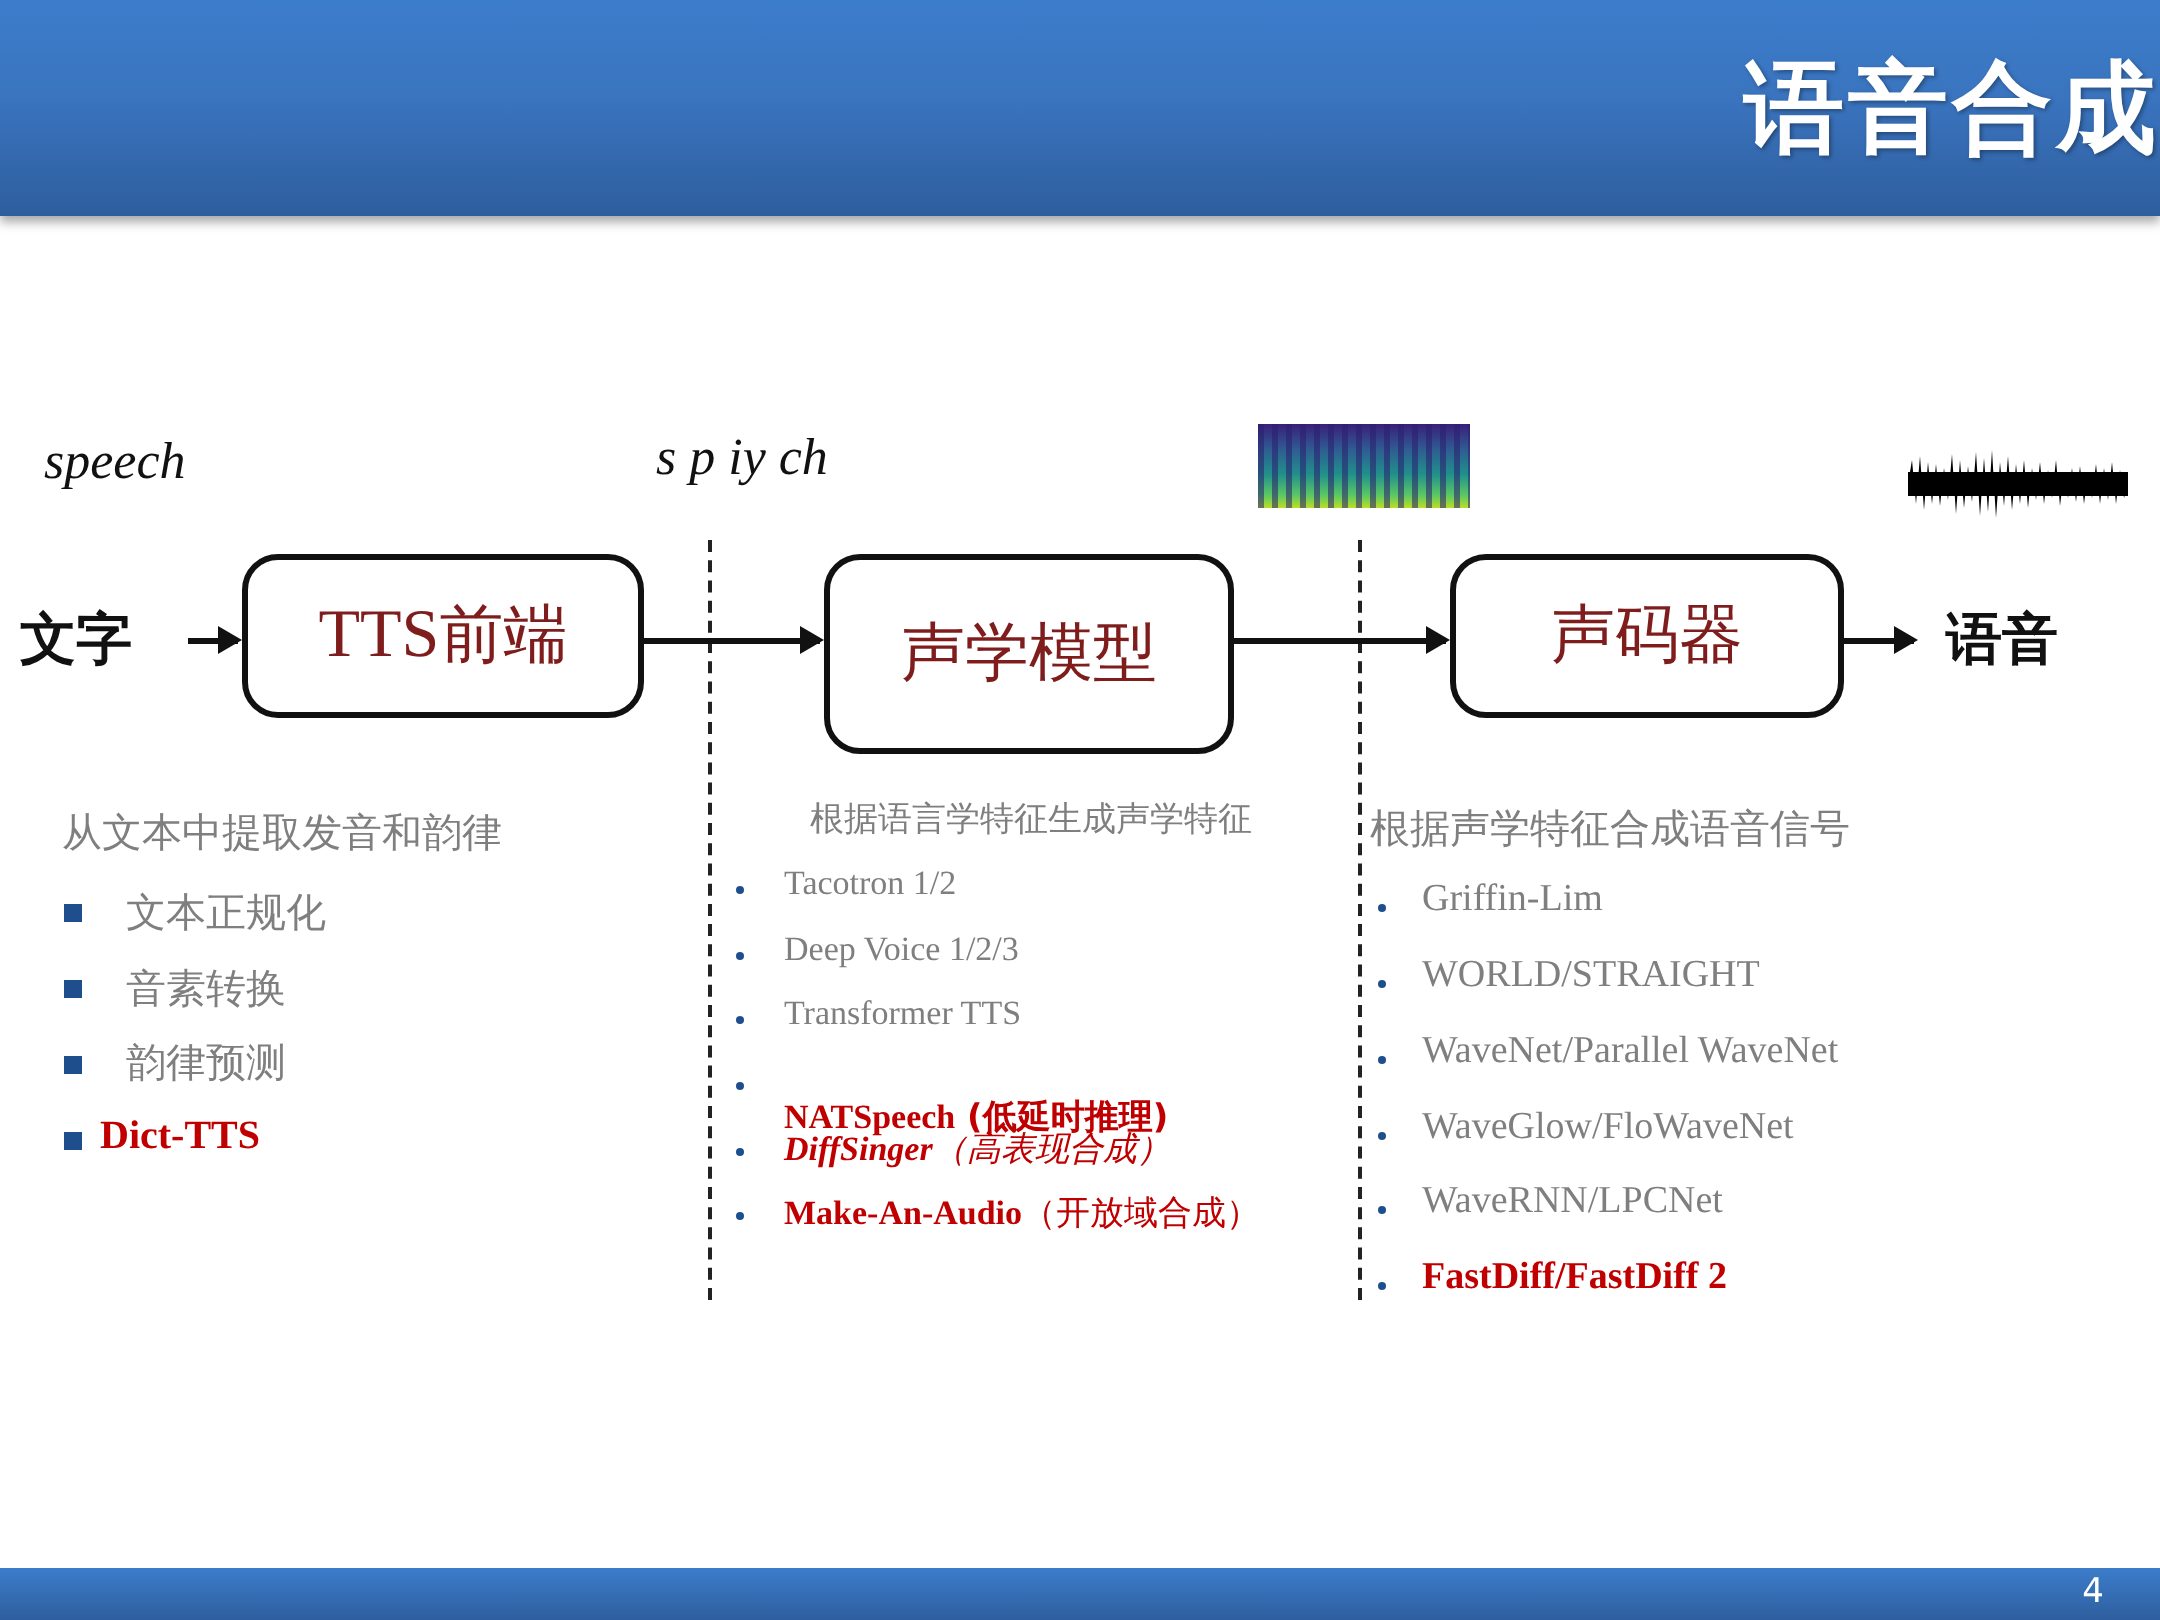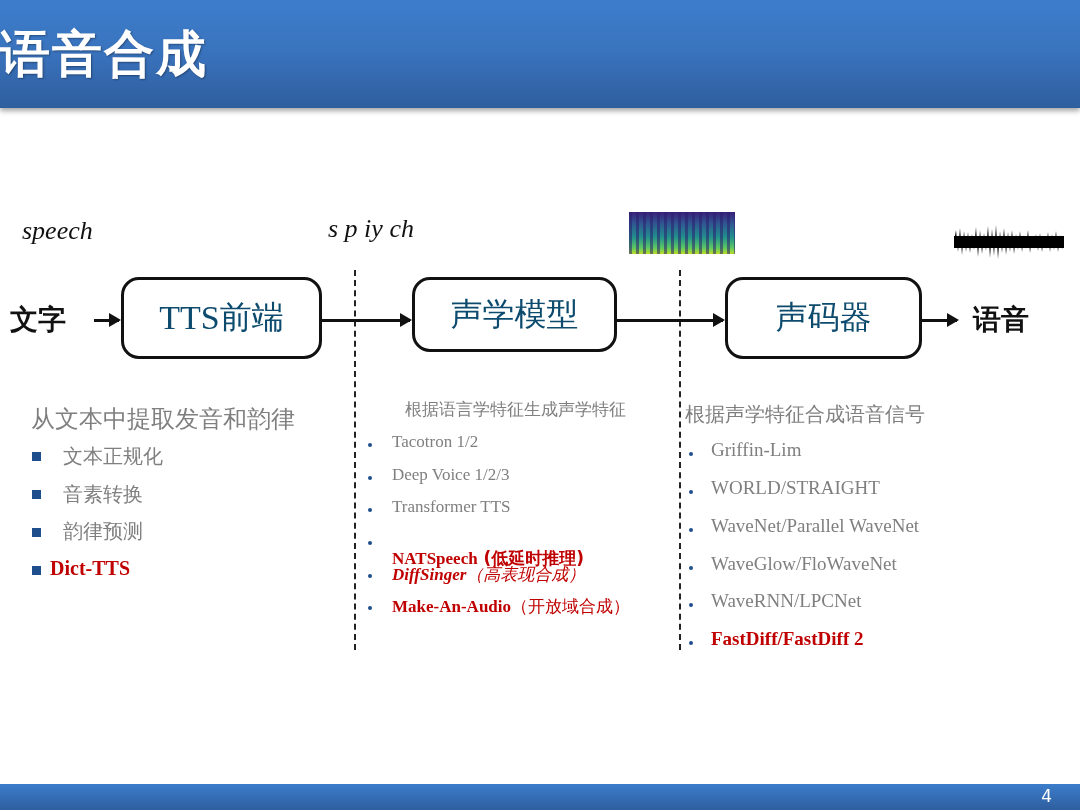--- a/index.html
+++ b/index.html
@@ -1,31 +1,31 @@
 <!DOCTYPE html>
 <html><head>
 <meta charset="utf-8">
 <style>
   html, body { margin: 0; padding: 0; }
   body { width: 1080px; height: 810px; position: relative; background: #ffffff; overflow: hidden;
          font-family: "Liberation Serif", "DejaVu Serif", serif; }
   .header { position: absolute; left: 0; top: 0; width: 1080px; height: 108px;
             background: linear-gradient(to bottom, #3c7dcb 0%, #3a74bf 45%, #2e5e9e 100%);
             box-shadow: 0 3px 5px rgba(0,0,0,0.35); }
-  .title { position: absolute; left: 0; top: 24px; width: 1080px; text-align: left;
+  .title { position: absolute; left: 0; top: 24px; width: 1080px; text-align: right;
            color: #ffffff; font-family: "DejaVu Sans", sans-serif; font-size: 50px; font-weight: bold;
            letter-spacing: 2px; text-shadow: 1px 1px 2px rgba(0,0,0,0.35); line-height: 60px; }
   .footer { position: absolute; left: 0; top: 784px; width: 1080px; height: 26px;
             background: linear-gradient(to bottom, #3c7dcb, #2e5e9e); }
   .page-num { position: absolute; right: 28px; top: 2px; color: #ffffff;
               font-family: "DejaVu Sans", sans-serif; font-size: 17px; }
   .italic-label { position: absolute; font-style: italic; font-size: 26px; color: #111; }
   .box { position: absolute; border: 3px solid #111; border-radius: 18px; background: #fff;
          display: flex; align-items: center; justify-content: center; box-sizing: border-box; }
-  .box span { font-size: 34px; color: #0c4a6e; }
+  .box span { font-size: 34px; color: #7f1d1d; }
   .box .cjk { font-family: "DejaVu Sans", sans-serif; font-size: 32px; }
   .side-label { position: absolute; font-family: "DejaVu Sans", sans-serif; font-size: 28px; font-weight: bold; color: #111; }
   .arrow { position: absolute; height: 3px; background: #111; }
   .arrow::after { content: ""; position: absolute; right: -2px; top: -6px; border-left: 12px solid #111;
                   border-top: 7px solid transparent; border-bottom: 7px solid transparent; }
   .dash { position: absolute; width: 0; border-left: 2px dashed #222; }
   .spectrogram { position: absolute; left: 629px; top: 212px; width: 106px; height: 42px;
                  background:
                    repeating-linear-gradient(90deg, rgba(40,30,110,0.55) 0 3px, rgba(0,0,0,0) 3px 7px),
                    linear-gradient(to bottom, #3b1f7a 0%, #2f5b92 30%, #21908c 60%, #5cc863 85%, #b9de28 100%); }
@@ -59,34 +59,34 @@
 <div class="side-label" style="left:10px; top:301px;">文字</div>
 <div class="arrow" style="left:94px; top:319px; width:25px;"></div>
 
 <div class="box" style="left:121px; top:277px; width:201px; height:82px;">
   <span>TTS</span>
     <span class="cjk">前端</span>
 </div>
 
 <div class="arrow" style="left:322px; top:319px; width:88px;"></div>
 
-<div class="box" style="left:412px; top:277px; width:205px; height:75px;">
+<div class="box" style="left:412px; top:277px; width:205px; height:100px;">
   <span class="cjk">声学模型</span>
 </div>
 
 <div class="arrow" style="left:617px; top:319px; width:106px;"></div>
 
 <div class="box" style="left:725px; top:277px; width:197px; height:82px;">
   <span class="cjk">声码器</span>
 </div>
 
 <div class="arrow" style="left:922px; top:319px; width:35px;"></div>
 <div class="side-label" style="left:973px; top:301px;">语音</div>
 
-<div class="col-head" style="left:31px; top:403px; font-size:24px;text-align:right;">从文本中提取发音和韵律</div>
+<div class="col-head" style="left:31px; top:403px; font-size:20px;text-align:right;">从文本中提取发音和韵律</div>
 <div class="bullet-sq" style="left:32px; top:452px;"></div>
 <div class="list-item gray cjk-inline" style="left:63px; top:443px; font-size:20px;">文本正规化</div>
 <div class="bullet-sq" style="left:32px; top:490px;"></div>
 <div class="list-item gray cjk-inline" style="left:63px; top:481px; font-size:20px;">音素转换</div>
 <div class="bullet-sq" style="left:32px; top:528px;"></div>
 <div class="list-item gray cjk-inline" style="left:63px; top:518px; font-size:20px;">韵律预测</div>
 <div class="bullet-sq" style="left:32px; top:566px;"></div>
 <div class="list-item red" style="left:50px; top:557px; font-size:20px;">Dict-TTS</div>
 
 <div class="col-head" style="left:366px; top:398px; font-size:17px;margin-left:39px;">根据语言学特征生成声学特征</div>

